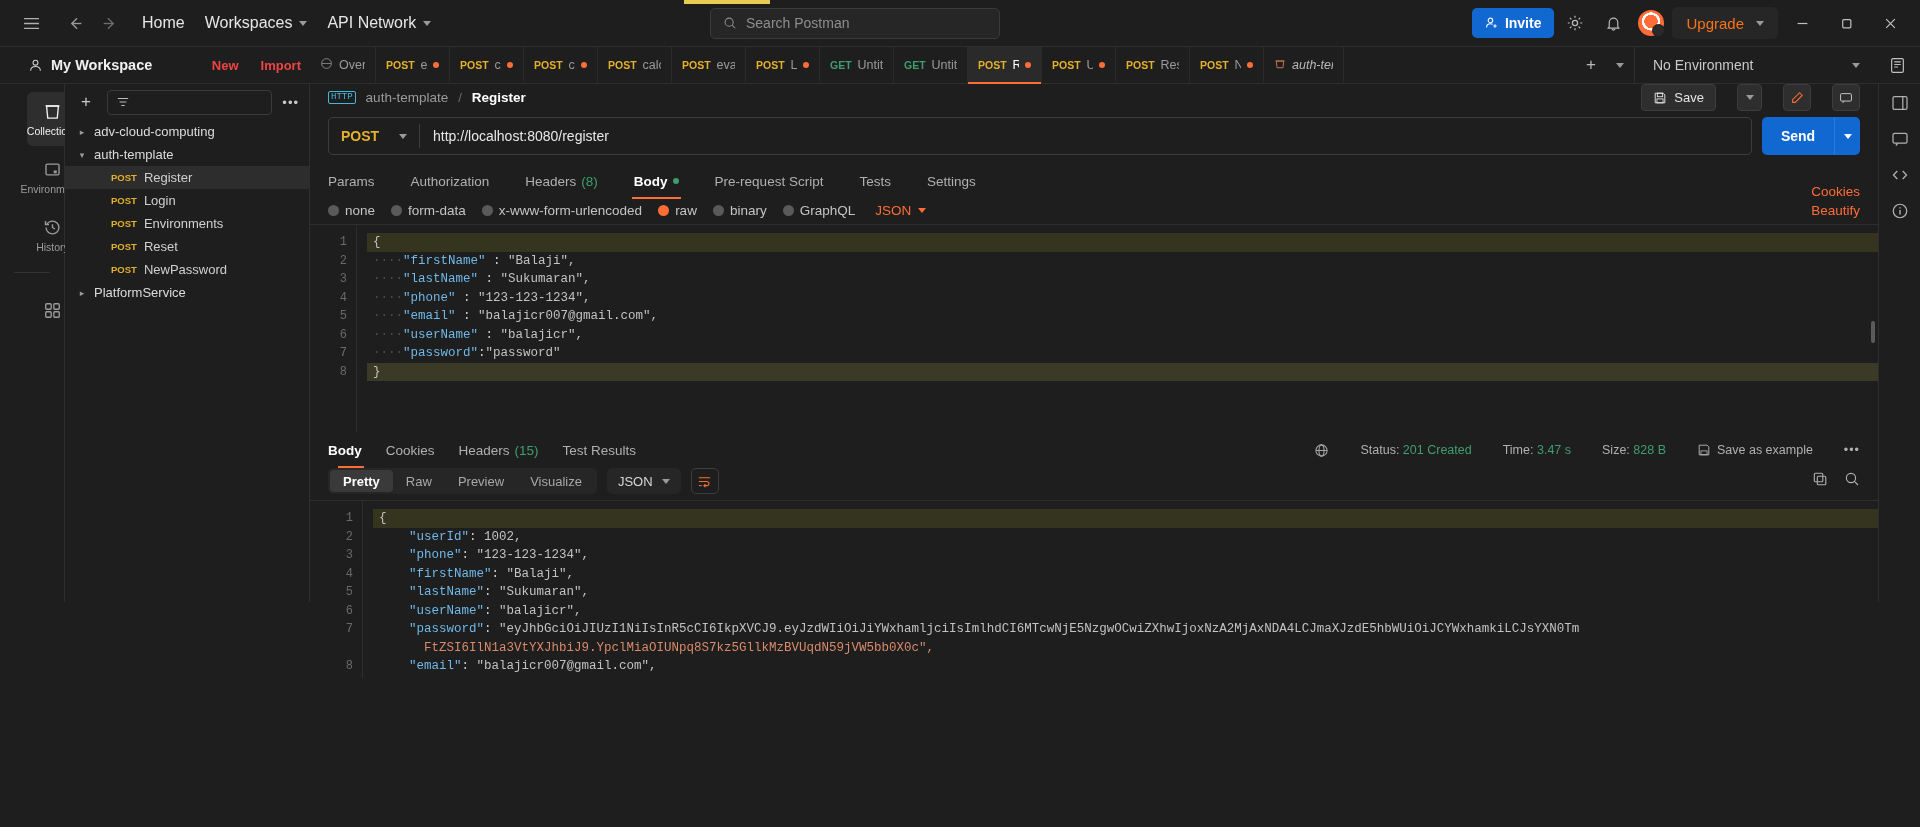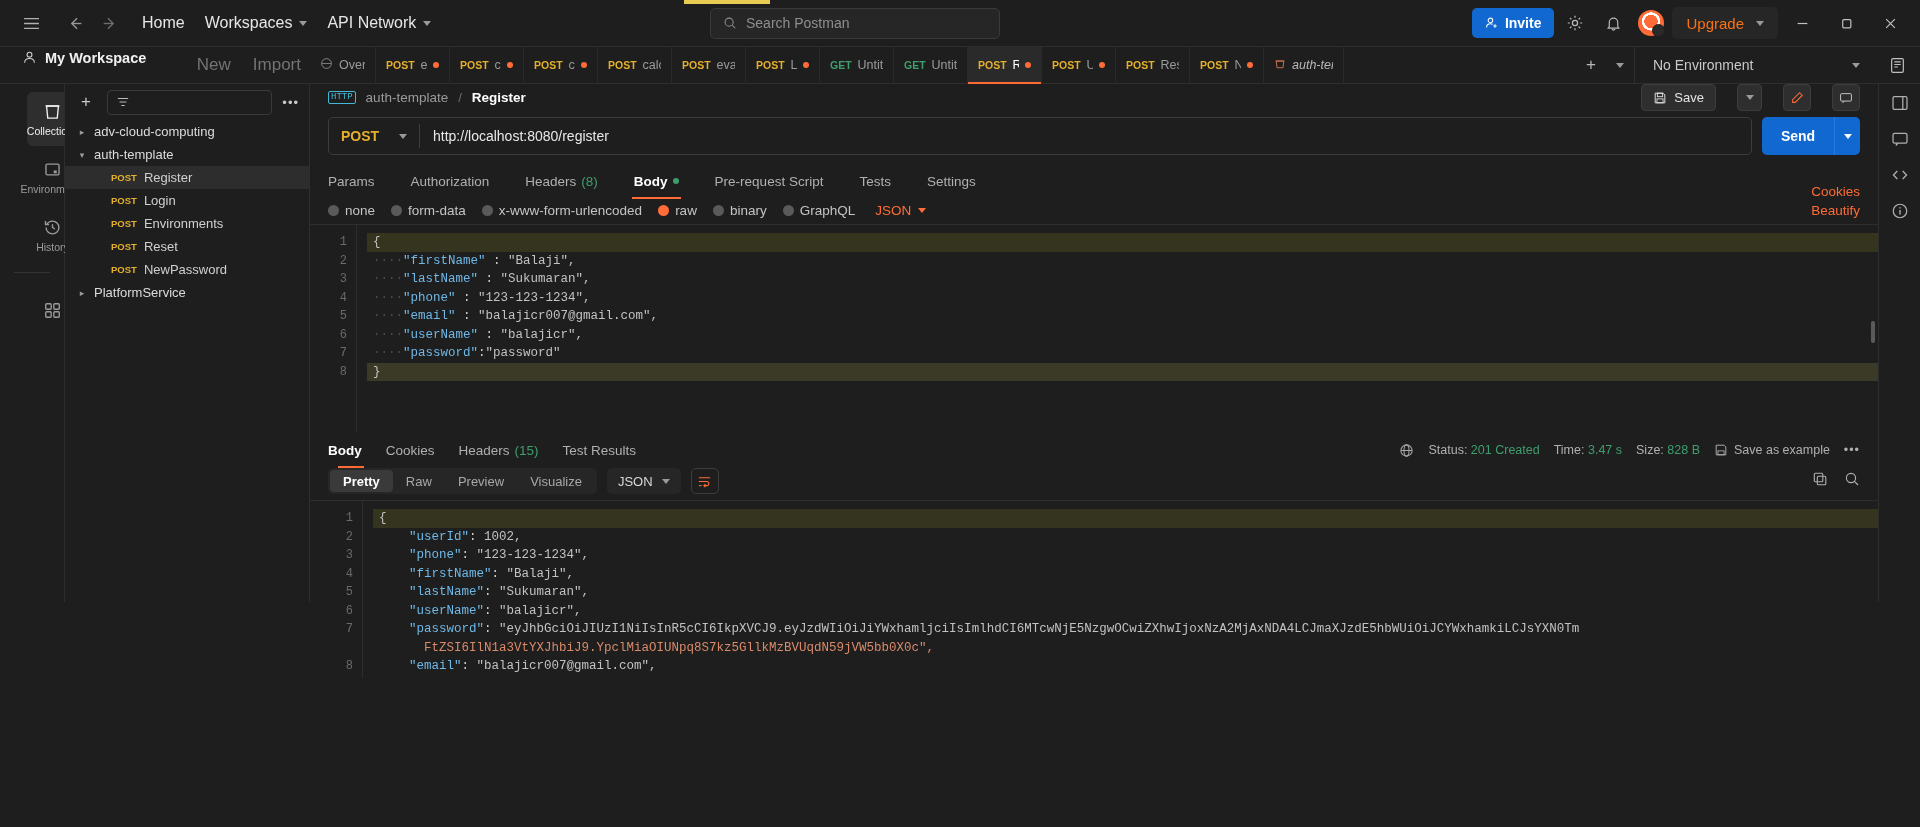--- a/index.html
+++ b/index.html
@@ -40,23 +40,23 @@
     width:26px;height:26px;border-radius:50%;
     background: radial-gradient(circle at 50% 44%, #ff6c37 0 34%, #ffffff 35% 46%, #ff6c37 47% 100%);
     position:relative;
   }
   .avatar::after{content:"";position:absolute;right:-1px;bottom:-1px;width:11px;height:11px;border-radius:50%;background:#2a2a2a;border:1px solid #1e1e1e;}
   .win-btn { width:40px;height:34px;display:flex;align-items:center;justify-content:center;color:#b9b9b9;font-size:15px;}
   .yellow-mark{position:absolute;left:684px;top:0;width:86px;height:4px;background:#e8cb52;}
 
   
   .wsbar { height:37px; flex:0 0 37px; display:flex; align-items:center; background:#1e1e1e; border-bottom:1px solid #2e2e2e; }
-  .ws-left { width:310px; display:flex;gap:8px; padding-left:22px; flex:0 0 310px;}
+  .ws-left { width:310px; display:flex;align-items:center; gap:8px; padding-left:28px; flex:0 0 310px;}
   .ws-name{font-size:14.5px;font-weight:bold;color:#f1f1f1;}
-  .ws-btn{font-size:17px;font-weight:normal;color:#737373;padding:5px 9px;border-radius:4px;}
+  .ws-btn{font-size:13px;font-weight:bold;color:#ef4444;padding:5px 9px;border-radius:4px;}
 
   
   .tabstrip{flex:1;display:flex;align-items:stretch;overflow:hidden;height:37px;}
   .tab{
     display:flex;align-items:center;gap:6px;padding:0 10px;font-size:12.5px;color:#9b9b9b;
     border-right:1px solid #2a2a2a; position:relative; white-space:nowrap; max-width:74px; min-width:0; height:37px;
   }
   .tab .meth{font-size:10.5px;font-weight:bold;flex:0 0 auto;}
   .tab .tname{overflow:hidden;text-overflow:clip;white-space:nowrap;}
   .tab.active{background:#2a2a2a;color:#fff;}
@@ -137,21 +137,21 @@
   .code .ln{padding-left:6px;}
   .k{color:#6fb8e8;} .s{color:#d98a6a;} .p{color:#cfcfcf;}
   .ws{color:#4a4a4a;}
   .hl{background:#3a3a26;}
   .hl2{background:#34341f;}
   .scroll-mark{position:absolute;right:3px;top:96px;width:4px;height:22px;background:#5a5a5a;border-radius:2px;}
 
   
   .respsplit{height:1px;background:#2e2e2e;}
   .resptabs{height:36px;display:flex;align-items:center;padding:0 18px;}
-  .respmeta{margin-left:auto;display:flex;align-items:center;gap:14px;font-size:12.5px;color:#b0b0b0;}
+  .respmeta{margin-left:auto;display:flex;align-items:center;gap:31px;font-size:12.5px;color:#b0b0b0;}
   .green{color:#3f9e6e;}
   .respbar2{height:34px;display:flex;align-items:center;padding:0 18px;gap:0;text-align:center;}
   .pill{display:flex;align-items:center;background:#262626;border-radius:5px;height:26px;padding:0 2px;}
   .pill .pt{font-size:13px;color:#a8a8a8;padding:0 13px;height:22px;display:flex;align-items:center;border-radius:4px;}
   .pill .pt.active{background:#3a3a3a;color:#fff;font-weight:bold;}
   .fmt-sel{margin-left:10px;background:#262626;border-radius:5px;height:26px;display:flex;align-items:center;gap:9px;padding:0 11px;font-size:13px;color:#d8d8d8;}
   .wrap-btn{margin-left:10px;width:28px;height:26px;border:1px solid #3d3d3d;border-radius:5px;display:flex;align-items:center;justify-content:center;color:#ff6c37;}
   .resp-right{margin-left:auto;display:flex;gap:16px;color:#b0b0b0;}
   .resp-editor{height:178px;flex:0 0 178px;}
   .resp-editor .gutter{width:52px;flex:0 0 52px;}

